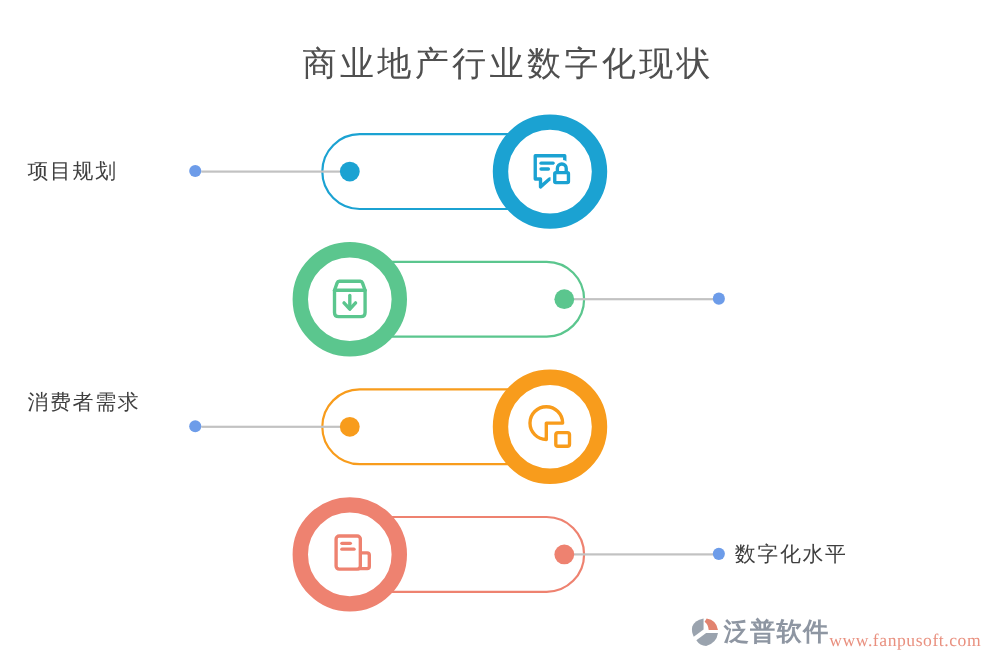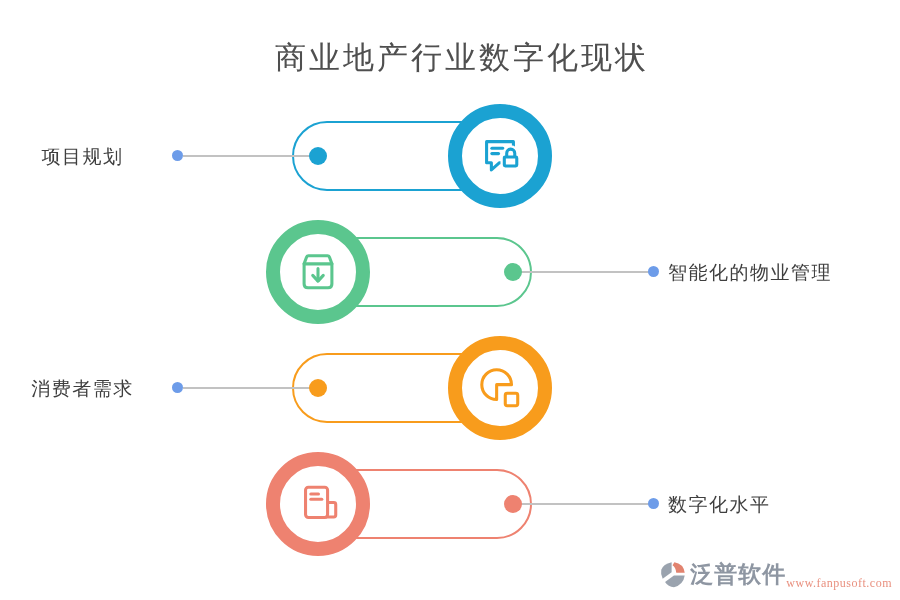--- a/index.html
+++ b/index.html
@@ -23,30 +23,30 @@
     display:flex;align-items:center;justify-content:center;z-index:3;
   }
   .big-circle svg{display:block;}
   .dot-lg{position:absolute;width:18px;height:18px;border-radius:50%;background:currentColor;z-index:2;}
   .dot-sm{position:absolute;width:11px;height:11px;border-radius:50%;background:var(--connector_dot);z-index:2;}
   .connector{position:absolute;height:2px;background:var(--connector_line);z-index:1;}
   .side-label{
     position:absolute;font-size:19px;line-height:21px;letter-spacing:1.5px;
     color:#3f3f3f;white-space:nowrap;z-index:2;
   }
-  .side-label.align-right{text-align:center;}
+  .side-label.align-right{text-align:left;padding-left:25px;}
   .watermark{
     position:absolute;right:8px;bottom:10px;display:flex;flex-direction:row;
     align-items:flex-end;z-index:4;
   }
   .brand-line{display:flex;align-items:center;gap:2px;}
   .brand-name{
     font-size:23px;font-weight:bold;letter-spacing:1px;color:var(--brand_text);line-height:26px;
   }
-  .brand-url{font-size:12px;color:var(--brand_url);letter-spacing:0.5px;line-height:14px;margin-top:1px;}
+  .brand-url{font-size:16px;color:var(--brand_url);letter-spacing:0.5px;line-height:14px;margin-top:1px;}
 </style>
 </head>
 <body>
 
 <div class="stage">
 
   <div class="page-title">商业地产行业数字化现状</div>
 
   <div class="row" style="color: rgb(27, 162, 210);">
     <div class="side-label align-right" style="left:0;width:165px;top:146px;">项目规划</div>
@@ -73,25 +73,24 @@
         <path d="M14 7 H34 Q35.5 7 36 8.5 L38.5 15.5 V36.5 Q38.5 40.5 34.5 40.5 H13.5 Q9.5 40.5 9.5 36.5 V15.5 L12 8.5 Q12.5 7 14 7 Z"></path>
         <path d="M9.5 15.5 H38.5"></path>
         <path d="M24 20.5 V33"></path>
         <path d="M18.5 27.5 L24 33.5 L29.5 27.5"></path>
       </svg>
     </div>
     <div class="pill" style="left:270px;top:237px;width:262px;height:70px;"></div>
     <span class="dot-lg" style="left:504px;top:263px;"></span>
     <div class="connector" style="left:521px;top:271px;width:128px;"></div>
     <span class="dot-sm" style="left:648px;top:266px;"></span>
-    <div class="side-label" style="left:668px;top:262px;">智能化的物业管理</div>
   </div>
 
   <div class="row" style="color: rgb(248, 156, 28);">
-    <div class="side-label align-right" style="left:0;width:165px;top:378px;">消费者需求</div>
+    <div class="side-label align-right" style="left:0;width:165px;top:356px;">消费者需求</div>
     <span class="dot-sm" style="left:172px;top:382px;"></span>
     <div class="connector" style="left:183px;top:387px;width:135px;"></div>
     <div class="pill" style="left:292px;top:353px;width:256px;height:70px;"></div>
     <span class="dot-lg" style="left:309px;top:379px;"></span>
     <div class="big-circle" style="left:448px;top:336px;">
       <svg width="46" height="46" viewBox="0 0 48 48" fill="none" stroke="currentColor" stroke-width="3.2" stroke-linecap="round" stroke-linejoin="round">
         <path d="M36 20.5 A15.5 15.5 0 1 0 20.5 36 L20.5 20.5 Z"></path>
         <rect x="29.5" y="29.5" width="13" height="13" rx="2"></rect>
       </svg>
     </div>

